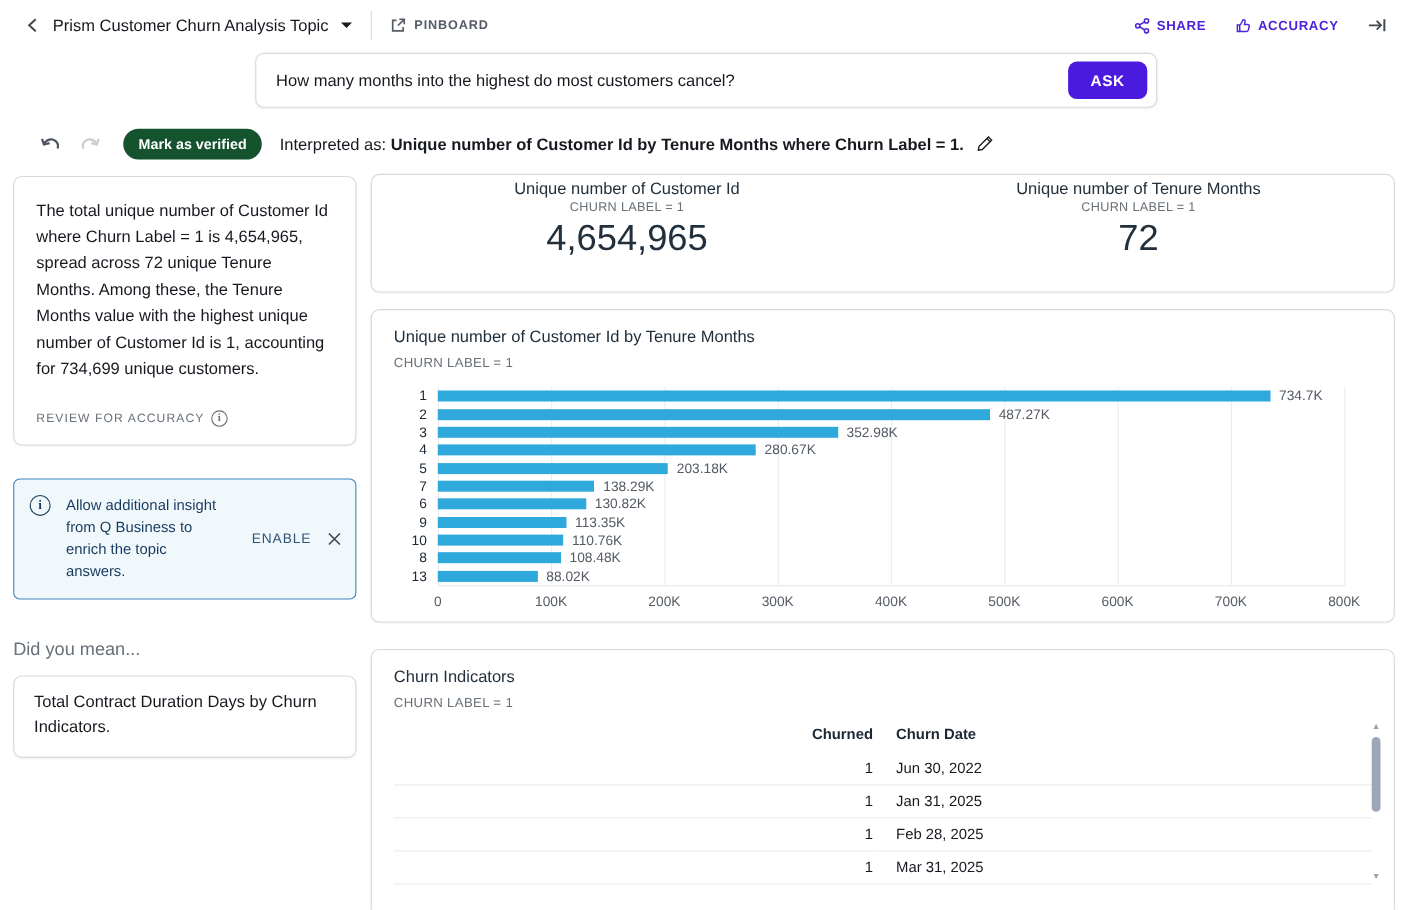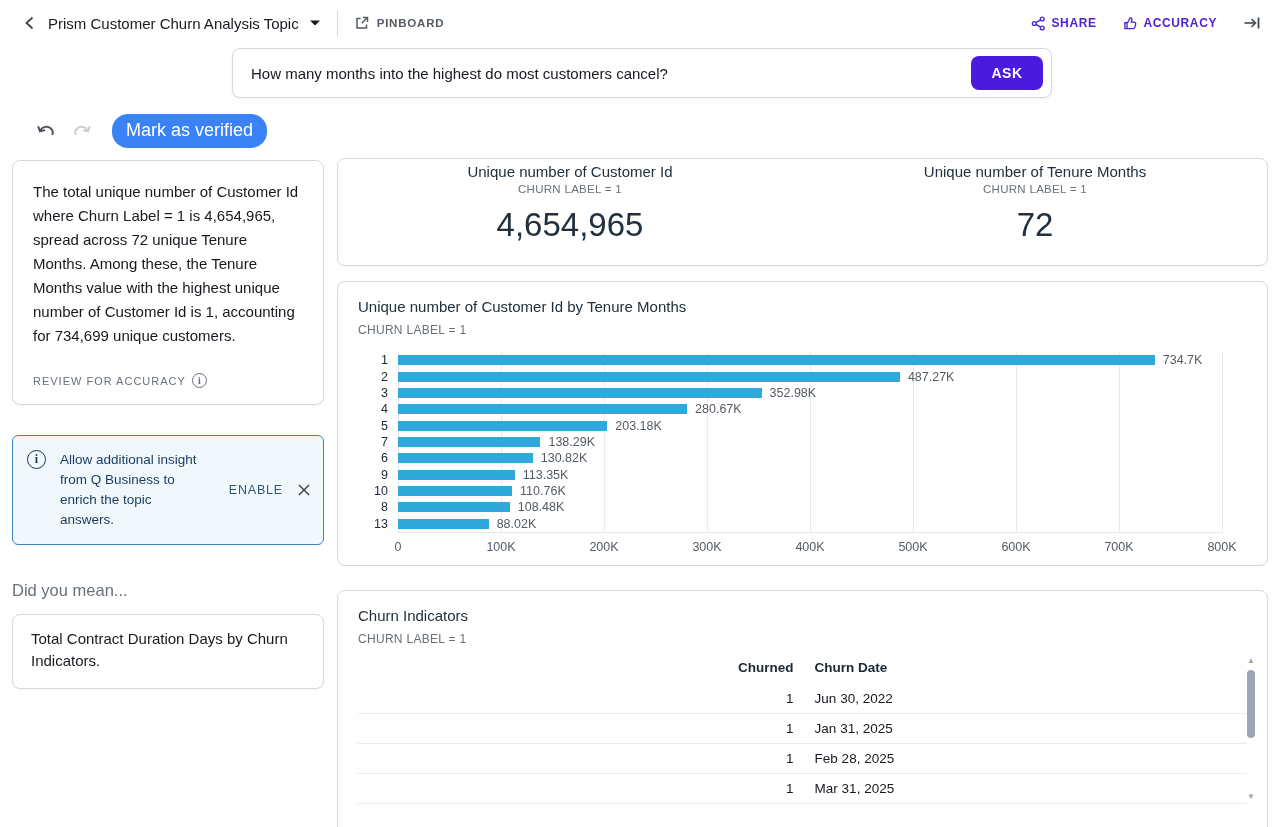--- a/index.html
+++ b/index.html
@@ -25,22 +25,22 @@
     background:#fff; border:1px solid #D5D9D9; border-radius:8px;
     box-shadow:0 1px 3px rgba(0,0,0,.06); display:flex; align-items:center; padding:0 8px 0 18px; }
   .question-text { font-size:15px; color:#16191F; flex:1; }
   .ask-btn { width:72px; height:34px; background:#4A1BDE; color:#fff; border:none;
     border-radius:8px; font-family:inherit; font-size:14px; font-weight:700; letter-spacing:.5px; cursor:pointer; }
 
   
   .verify-row { position:absolute; left:36px; top:114px; height:34px; display:flex; align-items:center; }
   .undo, .redo { cursor:pointer; display:flex; }
   .redo { margin-left:12px; }
-  .verified-pill { margin-left:20px; background:#3b82f6; color:#fff; border-radius:16px;
-    padding:6px 14px 7px; font-size:18px; font-weight:400; cursor:pointer; white-space:nowrap; }
+  .verified-pill { margin-left:20px; background:#14532d; color:#fff; border-radius:16px;
+    padding:6px 14px 7px; font-size:13px; font-weight:700; cursor:pointer; white-space:nowrap; }
   .interpreted { margin-left:16px; font-size:15px; white-space:nowrap; }
   .interpreted b { font-weight:700; }
   .pencil { margin-left:8px; cursor:pointer; display:inline-flex; vertical-align:-2px; }
 
   
   .card { background:#fff; border:1px solid #D5D9D9; border-radius:8px; box-shadow:0 1px 2px rgba(0,0,0,.04); }
 
   
   .left-col { position:absolute; left:12px; top:160px; width:312px; }
   .narrative-card { padding:19px 20px 16px; }
@@ -61,21 +61,21 @@
   .qb-close { cursor:pointer; display:flex; }
   .dym-label { margin-top:36px; font-size:16.5px; color:#687078; }
   .dym-card { margin-top:14px; padding:13px 18px 15px; font-size:15px; line-height:1.5; color:#16191F; cursor:pointer; }
 
   
   .right-col { position:absolute; left:337px; top:158px; width:931px; }
   .kpi-card { height:108px; display:flex; align-items:flex-start; }
   .kpi { flex:1; display:flex; flex-direction:column; align-items:center; justify-content:center; padding-top:4px; cursor:default; }
   .kpi-title { font-size:15px; color:#21303C; }
   .kpi-sub { margin-top:3px; font-size:11.5px; letter-spacing:.3px; color:#687078; }
-  .kpi-value { margin-top:11px; font-size:33px; color:#21303C; }
+  .kpi-value { margin-top:2px; font-size:33px; color:#21303C; }
   .kpi-div { width:1px; background:#D5D9D9; margin:14px 0; }
 
   .chart-card { position:relative; margin-top:15px; height:285px; }
   .card-title { position:absolute; left:20px; top:16px; font-size:15px; color:#21303C; }
   .card-sub { position:absolute; left:20px; top:41px; font-size:12px; letter-spacing:.3px; color:#687078; }
 
   .chart-bars { position:absolute; left:60px; right:45px; top:70px; height:181px; border-bottom:1px solid #E4E7EA; }
   .gridlines { position:absolute; inset:0; }
   .gridline { position:absolute; top:0; bottom:-1px; width:1px; background:#E9EBED; }
   .bar-rows { position:absolute; inset:0; display:flex; flex-direction:column; }
@@ -164,20 +164,30 @@
           <path d="M2.2 3.2 L3.9 8.3 L9.1 7.1" fill="none" stroke="#4D5460" stroke-width="2"></path>
         </svg>
     </span>
     <span class="redo">
       <svg width="22" height="17" viewBox="0 0 22 17" style="transform:scaleX(-1)">
           <path d="M4.4 7.2 C6.3 3.6 11.5 2.6 14.6 5.3 C16.6 7 17.2 9.6 16.3 12" fill="none" stroke="#C9CDD1" stroke-width="2"></path>
           <path d="M2.2 3.2 L3.9 8.3 L9.1 7.1" fill="none" stroke="#C9CDD1" stroke-width="2"></path>
         </svg>
     </span>
     <span class="verified-pill">Mark as verified</span>
+    <span class="interpreted">
+      <span>Interpreted as:</span>
+      <b>Unique number of Customer Id by Tenure Months where Churn Label = 1.</b>
+      <span class="pencil">
+        <svg width="15" height="15" viewBox="0 0 16 16">
+            <path d="M11.3 1.6 L14.4 4.7 L5.3 13.8 L1.5 14.5 L2.2 10.7 Z" fill="none" stroke="#16191F" stroke-width="1.3"></path>
+            <path d="M9.8 3.1 L12.9 6.2" stroke="#16191F" stroke-width="1.3"></path>
+          </svg>
+      </span>
+    </span>
   </div>
 
   <div class="left-col">
     <div class="card narrative-card">
       <div class="narrative-text">The total unique number of Customer Id where Churn Label = 1 is 4,654,965, spread across 72 unique Tenure Months. Among these, the Tenure Months value with the highest unique number of Customer Id is 1, accounting for 734,699 unique customers.</div>
       <div class="review-row">
         <span class="review-label">REVIEW FOR ACCURACY</span>
         <span class="i-circle">i</span>
       </div>
     </div>

